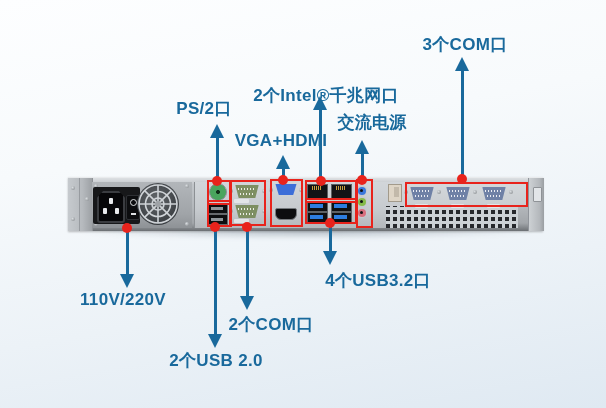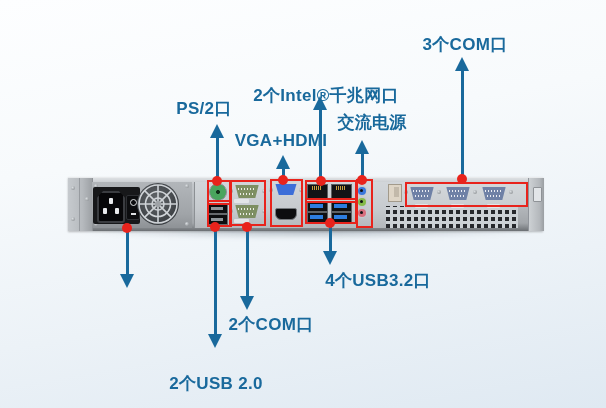--- a/index.html
+++ b/index.html
@@ -261,25 +261,26 @@
   <div class="dot" style="left:278px;top:175px;"></div>
 
   <div class="callout-label" style="left:372px;top:113px;">交流电源</div>
   <div class="ahead-up" style="left:355px;top:140px;"></div>
   <div class="aline" style="left:360.5px;top:153px;height:28px;"></div>
   <div class="dot" style="left:357px;top:175px;"></div>
 
   <div class="dot" style="left:122px;top:223px;"></div>
   <div class="aline" style="left:125.5px;top:228px;height:46px;"></div>
   <div class="ahead-down" style="left:120px;top:274px;"></div>
+  <div class="callout-label" style="left:123px;top:290px;">110V/220V</div>
 
   <div class="dot" style="left:210px;top:222px;"></div>
   <div class="aline" style="left:213.5px;top:227px;height:107px;"></div>
   <div class="ahead-down" style="left:208px;top:334px;"></div>
-  <div class="callout-label" style="left:216px;top:374px;">2个USB 2.0</div>
+  <div class="callout-label" style="left:216px;top:351px;">2个USB 2.0</div>
 
   <div class="dot" style="left:242px;top:222px;"></div>
   <div class="aline" style="left:245.5px;top:227px;height:69px;"></div>
   <div class="ahead-down" style="left:240px;top:296px;"></div>
   <div class="callout-label" style="left:271px;top:315px;">2个COM口</div>
 
   <div class="dot" style="left:325px;top:218px;"></div>
   <div class="aline" style="left:328.5px;top:223px;height:28px;"></div>
   <div class="ahead-down" style="left:323px;top:251px;"></div>
   <div class="callout-label" style="left:330px;top:271px;margin-left:48px;">4个USB3.2口</div>

